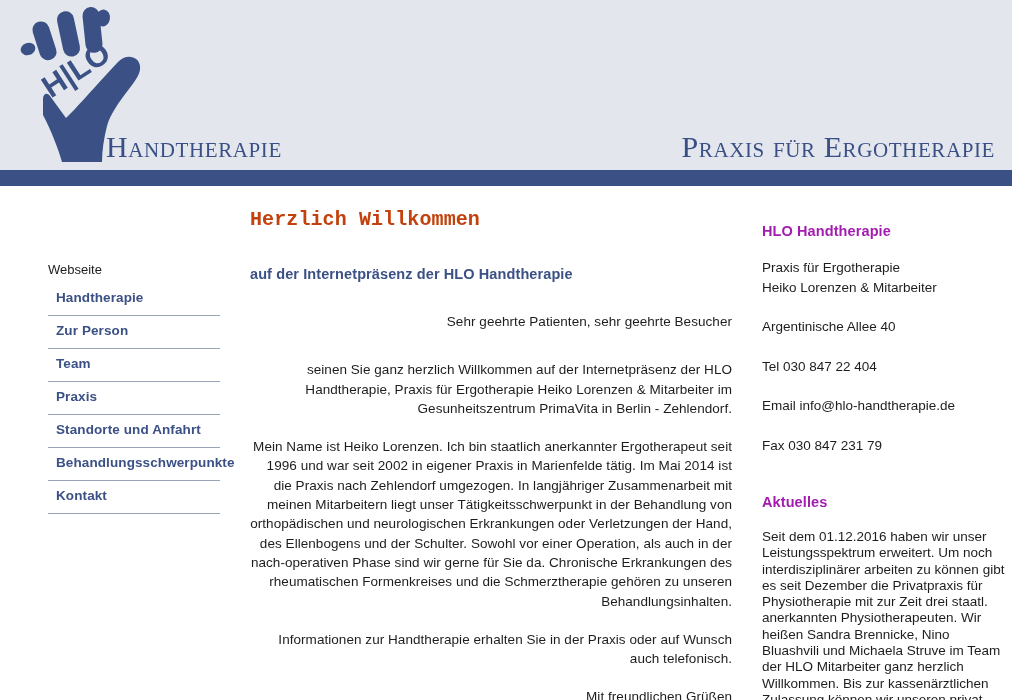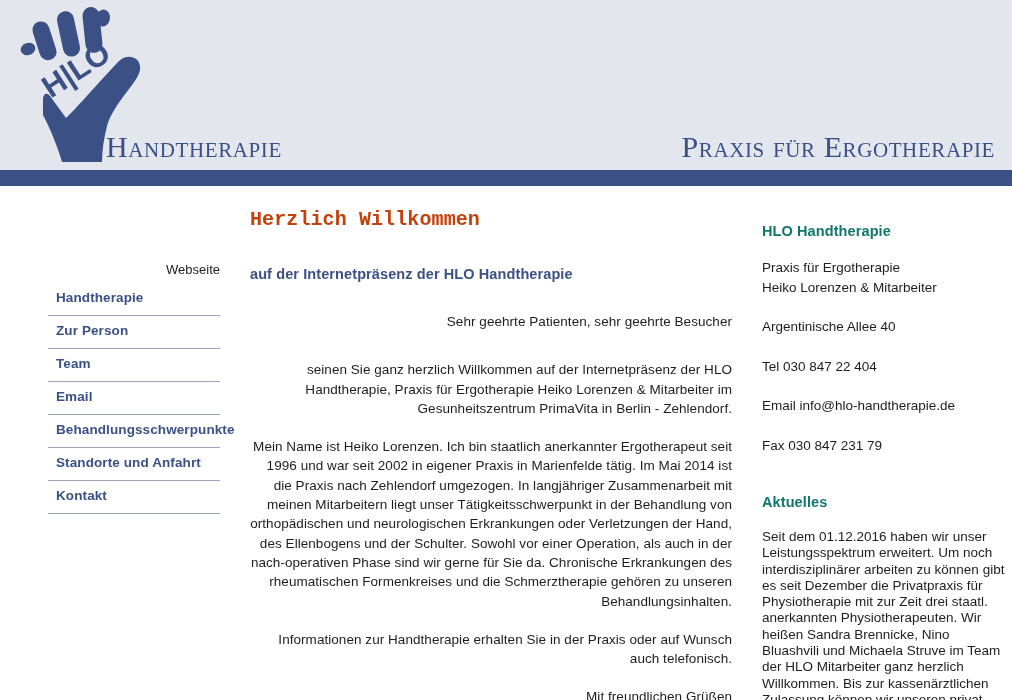--- a/index.html
+++ b/index.html
@@ -73,21 +73,20 @@
     position: absolute;
     left: 48px;
     top: 76px;
     width: 172px;
   }
   .nav-label {
     font-size: 13px;
     color: #1c1c1c;
     padding-bottom: 7px;
     line-height: 16px;
-    text-align: right;
   }
   .nav-item {
     display: block;
     border-bottom: 1px solid #9aa4b8;
     padding: 6px 0 8px 8px;
     font-size: 13.5px;
     font-weight: bold;
     color: #3b5085;
     letter-spacing: 0.1px;
     text-decoration: none;
@@ -135,21 +134,21 @@
   .aside {
     position: absolute;
     left: 762px;
     top: 36px;
     width: 244px;
   }
   .aside h3 {
     margin: 0 0 18px 0;
     font-size: 14.5px;
     font-weight: bold;
-    color: #0f766e;
+    color: #a21caf;
     line-height: 18px;
     letter-spacing: 0.1px;
   }
   .aside .block {
     margin: 0 0 20px 0;
     font-size: 13.5px;
     color: #1d1d1d;
     line-height: 19.5px;
   }
   .aside .block div { white-space: pre; }
@@ -200,23 +199,23 @@
 <div class="blue-bar"></div>
 
 <div class="page">
 
   <nav class="nav">
     <div class="nav-label">Webseite</div>
 
     <a class="nav-item">Handtherapie</a>
     <a class="nav-item">Zur Person</a>
     <a class="nav-item">Team</a>
-    <a class="nav-item">Email</a>
+    <a class="nav-item">Praxis</a>
+    <a class="nav-item">Standorte und Anfahrt</a>
     <a class="nav-item">Behandlungsschwerpunkte</a>
-    <a class="nav-item">Standorte und Anfahrt</a>
     <a class="nav-item">Kontakt</a>
   </nav>
 
   <main class="main">
     <h1>Herzlich Willkommen</h1>
     <h2>auf der Internetpräsenz der HLO Handtherapie</h2>
     <p class="greeting">Sehr geehrte Patienten, sehr geehrte Besucher</p>
     <p>seinen Sie ganz herzlich Willkommen auf der Internetpräsenz der HLO Handtherapie, Praxis für Ergotherapie Heiko Lorenzen &amp; Mitarbeiter im Gesunheitszentrum PrimaVita in Berlin - Zehlendorf.</p>
     <p>Mein Name ist Heiko Lorenzen. Ich bin staatlich anerkannter Ergotherapeut seit 1996 und war seit 2002 in eigener Praxis in Marienfelde tätig. Im Mai 2014 ist die Praxis nach Zehlendorf umgezogen. In langjähriger Zusammenarbeit mit meinen Mitarbeitern liegt unser Tätigkeitsschwerpunkt in der Behandlung von orthopädischen und neurologischen Erkrankungen oder Verletzungen der Hand, des Ellenbogens und der Schulter.  Sowohl vor einer Operation, als auch in der nach-operativen Phase sind wir gerne für Sie da.  Chronische Erkrankungen des rheumatischen Formenkreises und die Schmerztherapie gehören zu unseren Behandlungsinhalten.</p>
     <p>Informationen zur Handtherapie erhalten Sie in der Praxis oder auf Wunsch auch telefonisch.</p>

